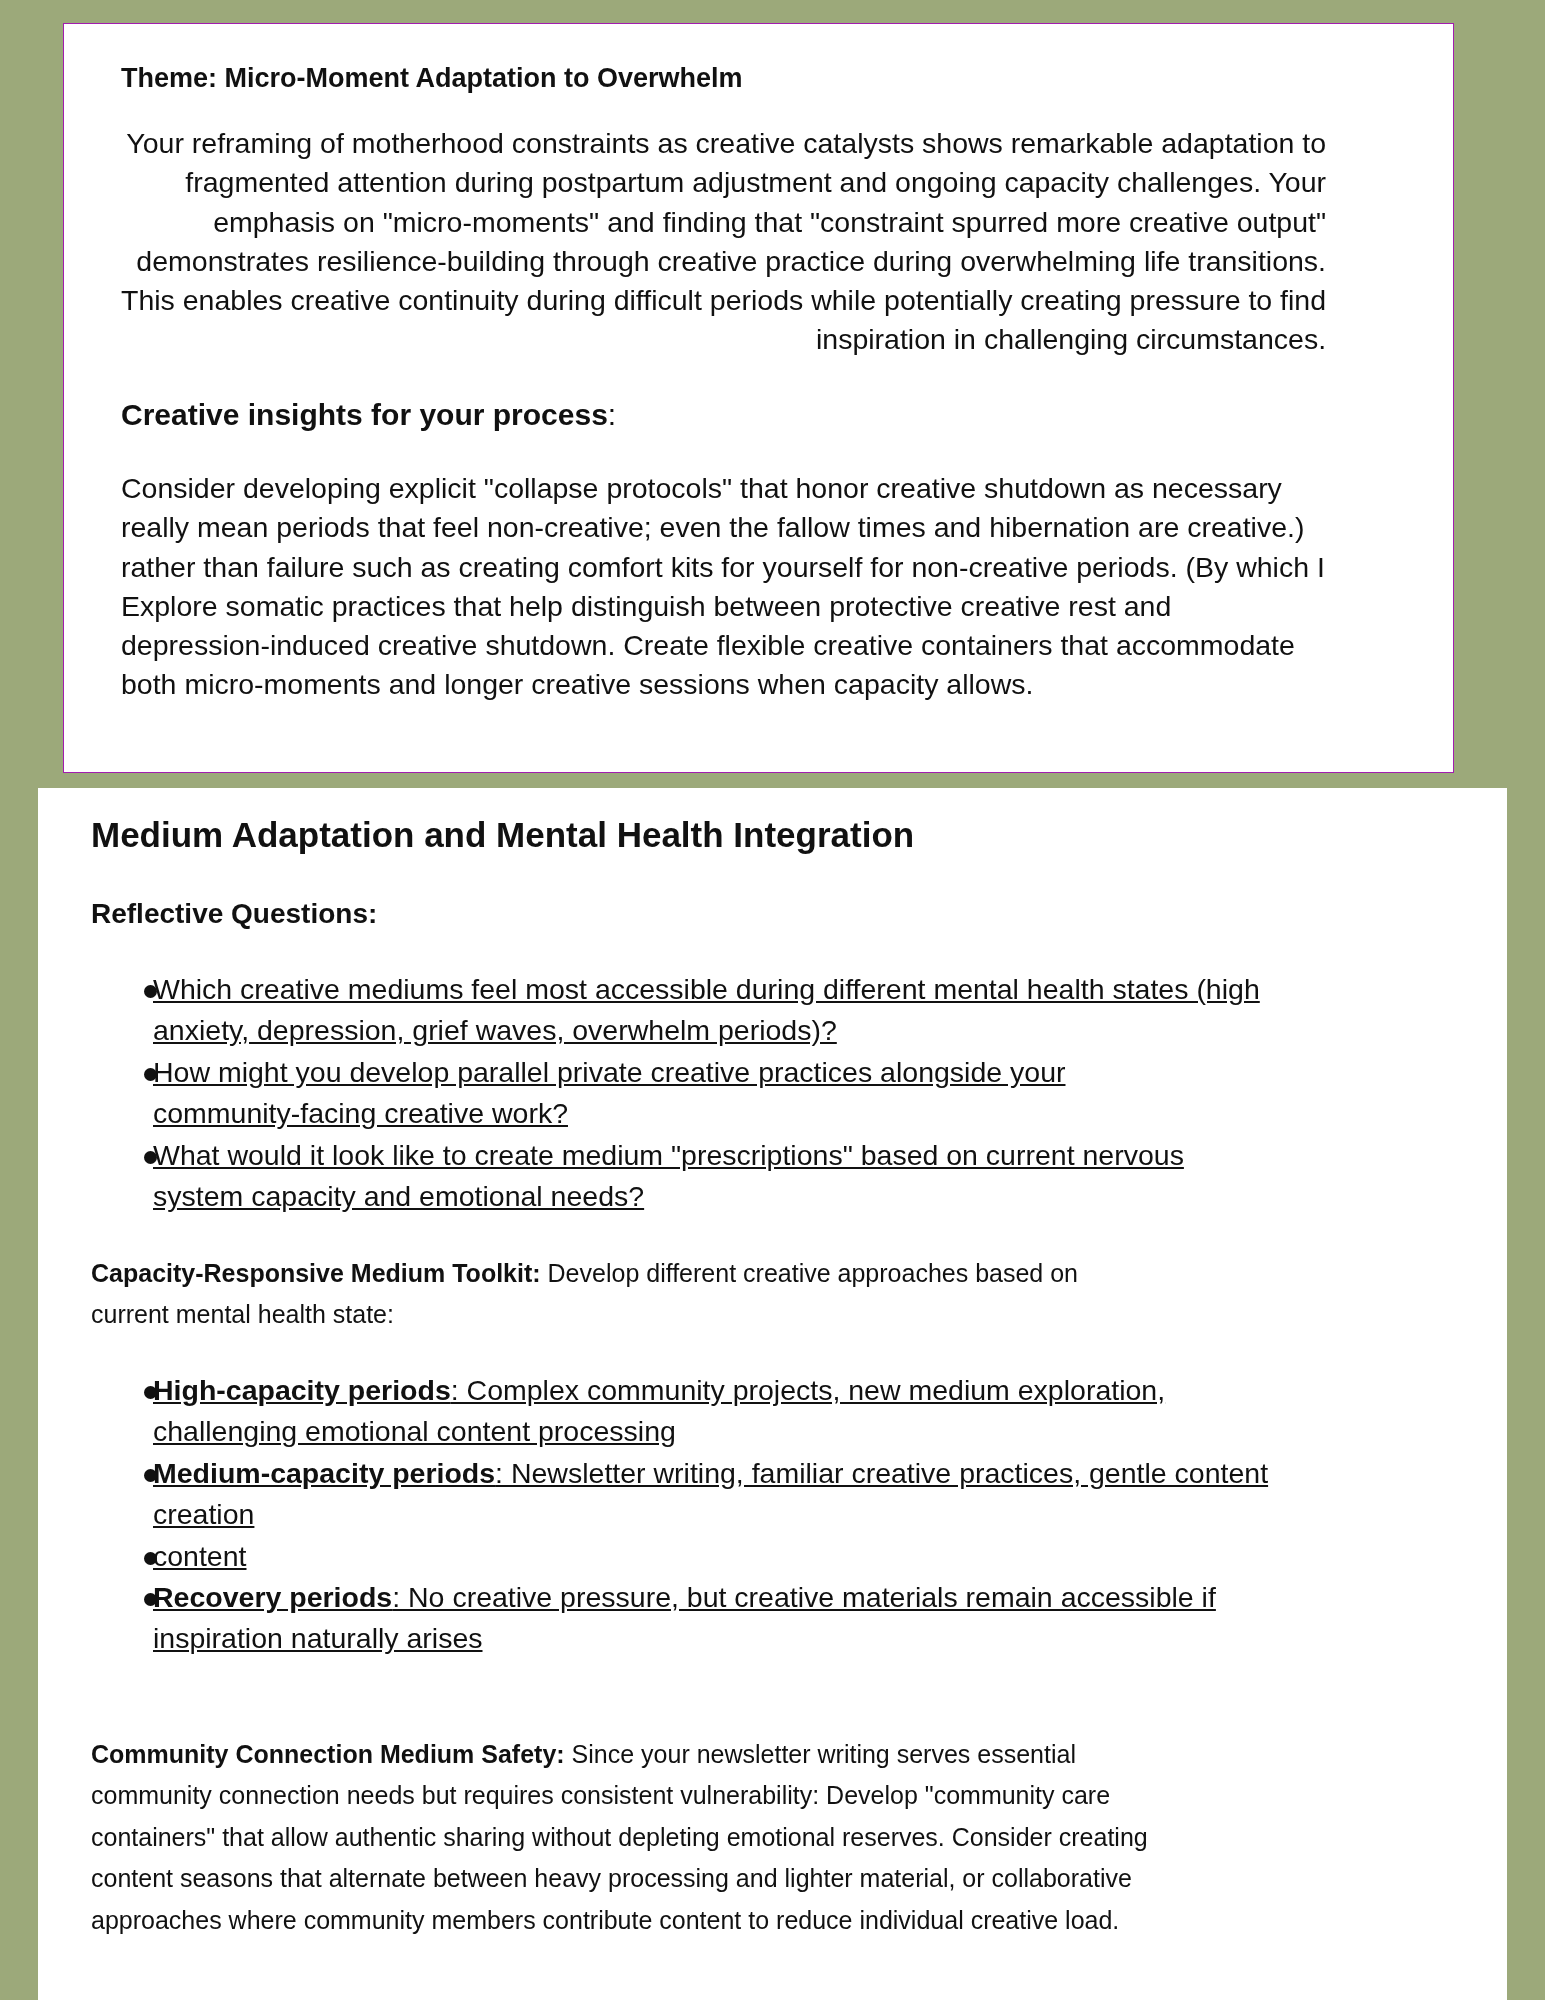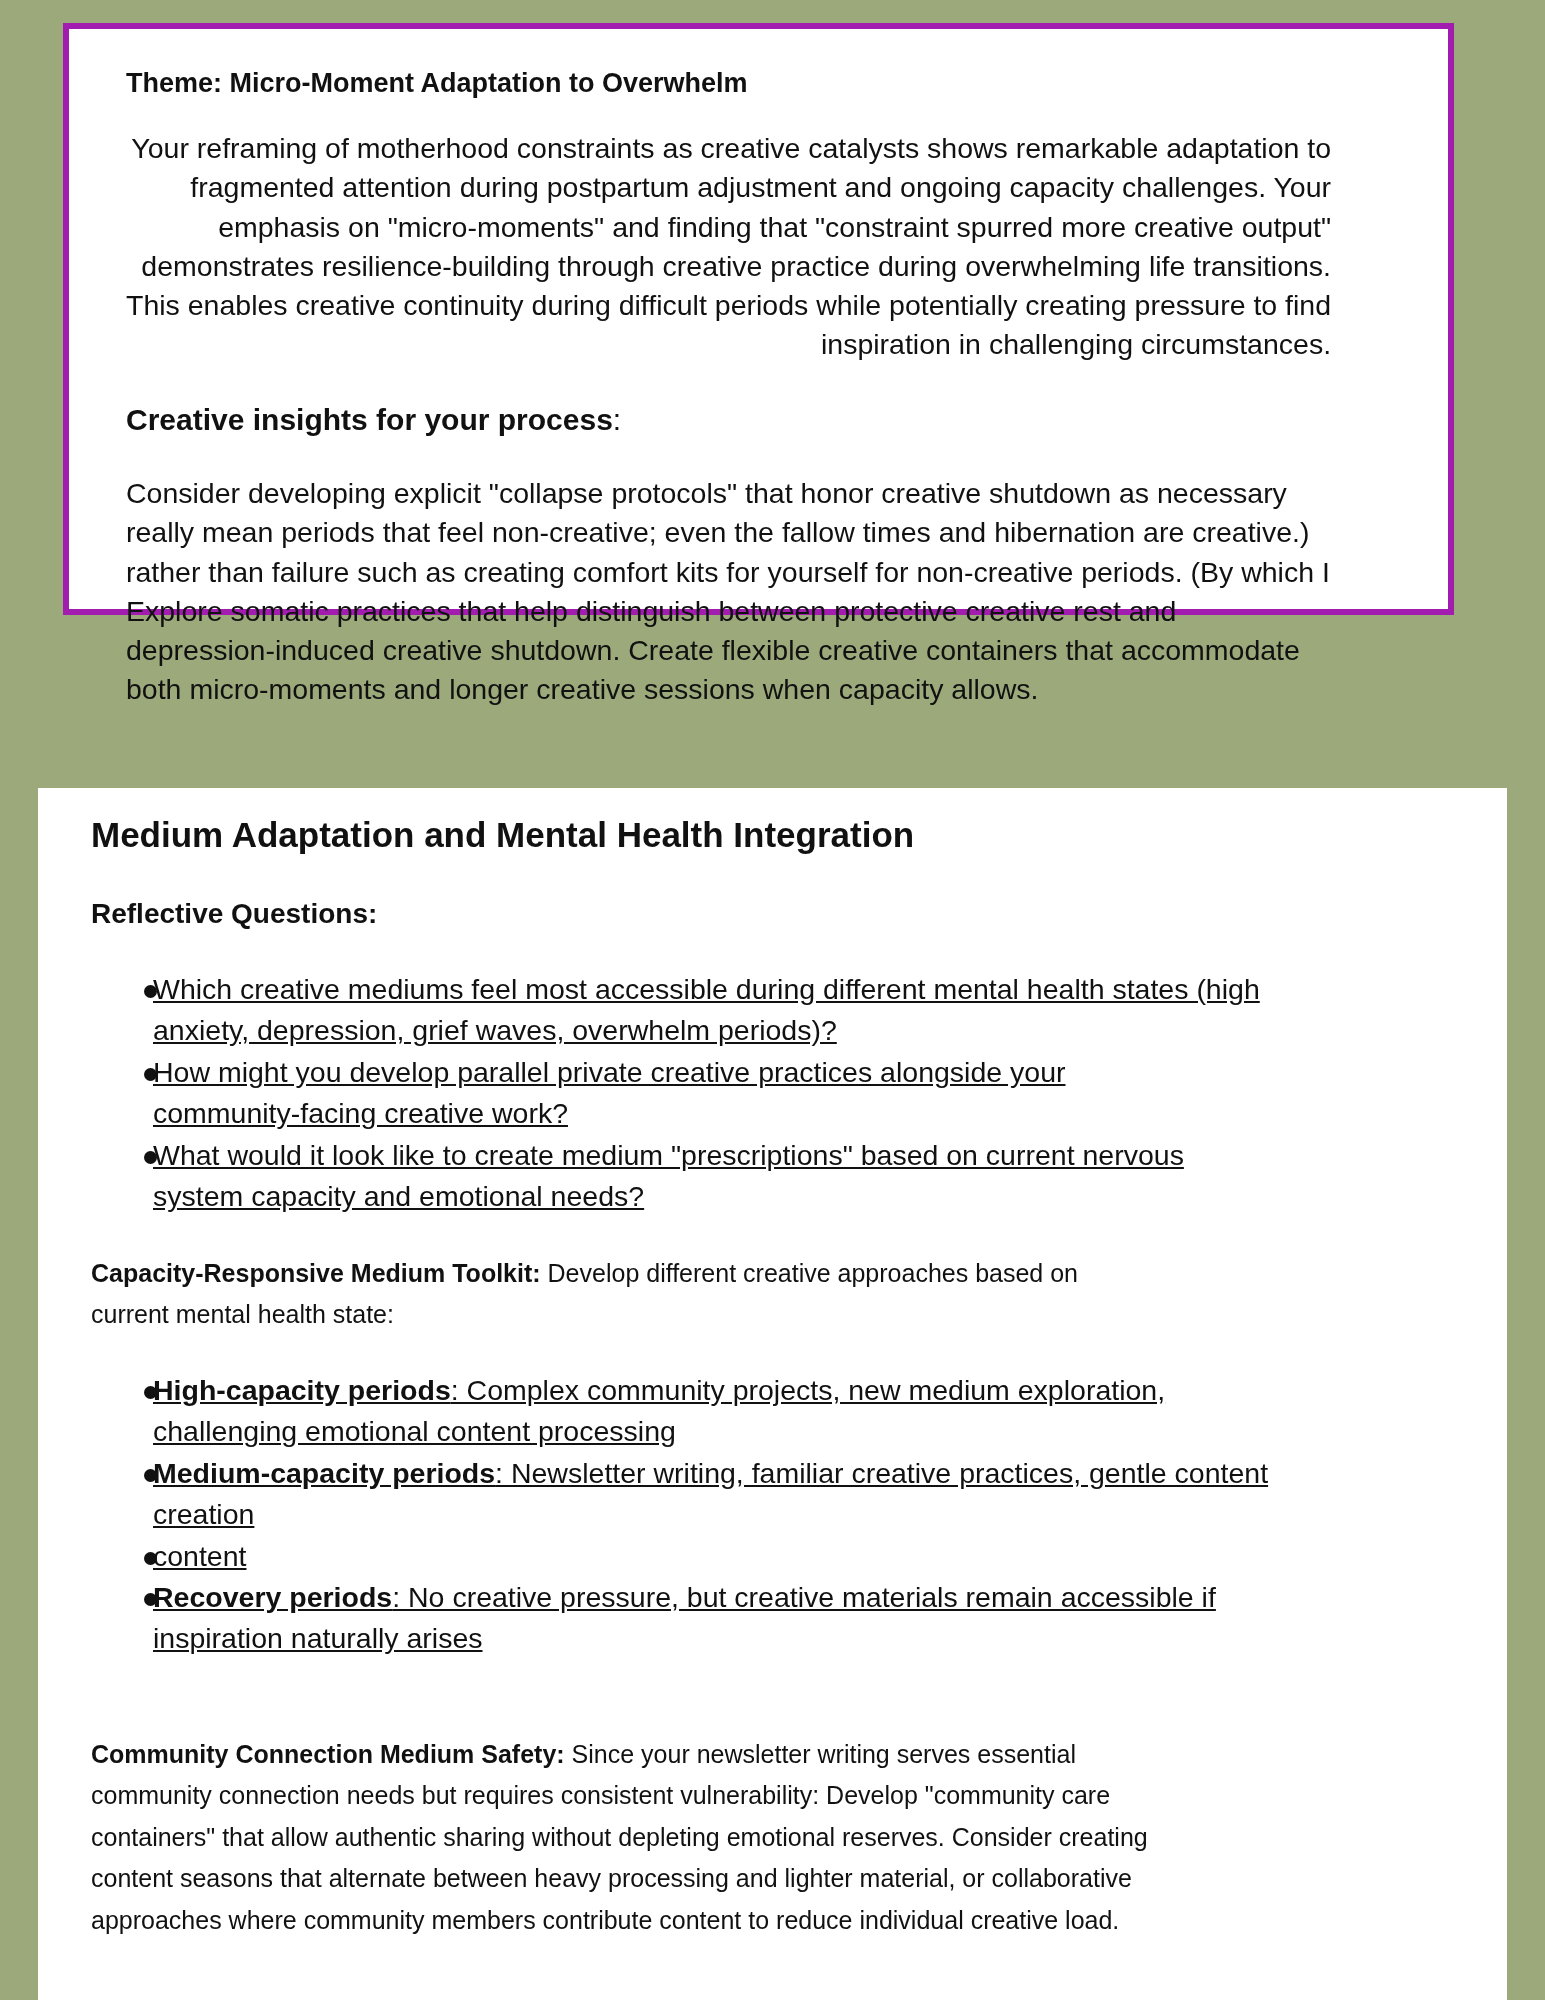--- a/index.html
+++ b/index.html
@@ -17,22 +17,22 @@
     }
     .card {
       position: absolute;
       background: #ffffff;
       box-sizing: border-box;
     }
     #card1 {
       left: 63px;
       top: 23px;
       width: 1391px;
-      height: 592px;
-      border: 6px solid #a21caf;
+      height: 750px;
+      border: 1px solid #a21caf;
     }
     #card2 {
       left: 38px;
       top: 751px;
       width: 1469px;
       height: 1384px;
       margin-top: 37px;
     }
     .line {
       display: block;

